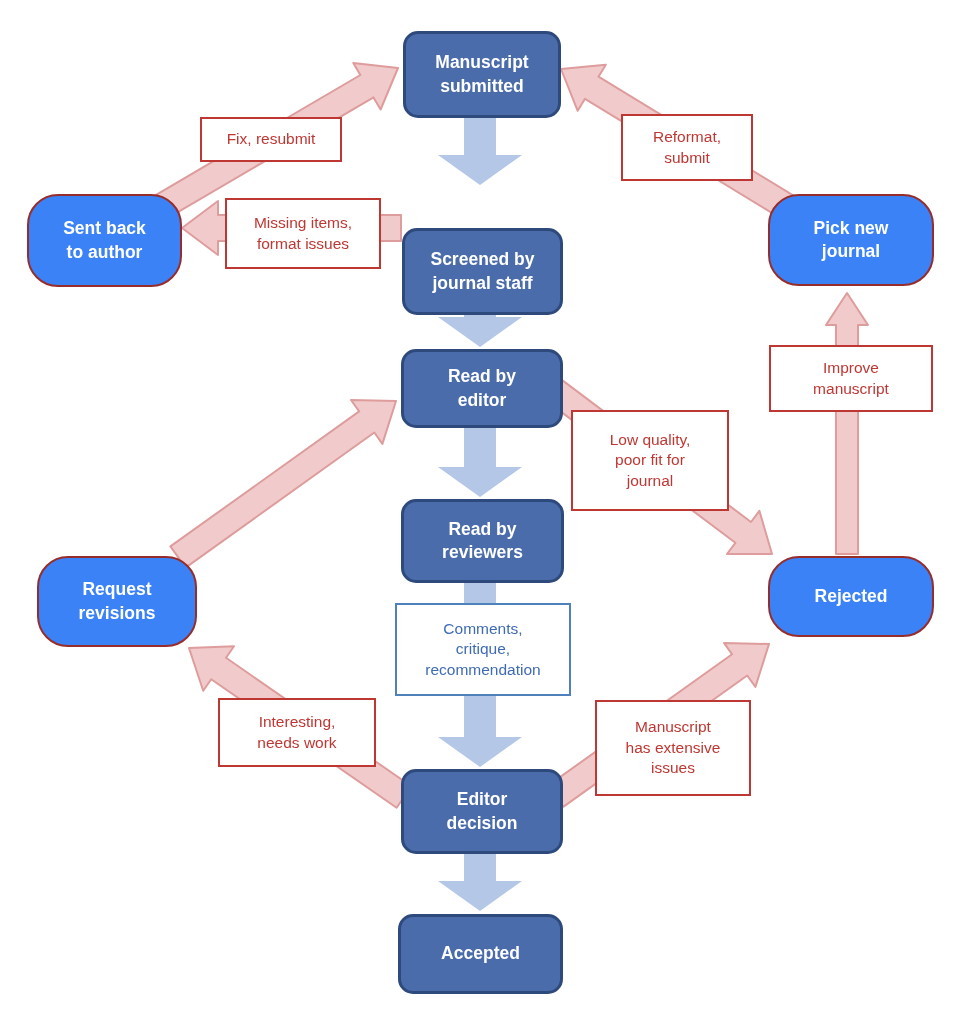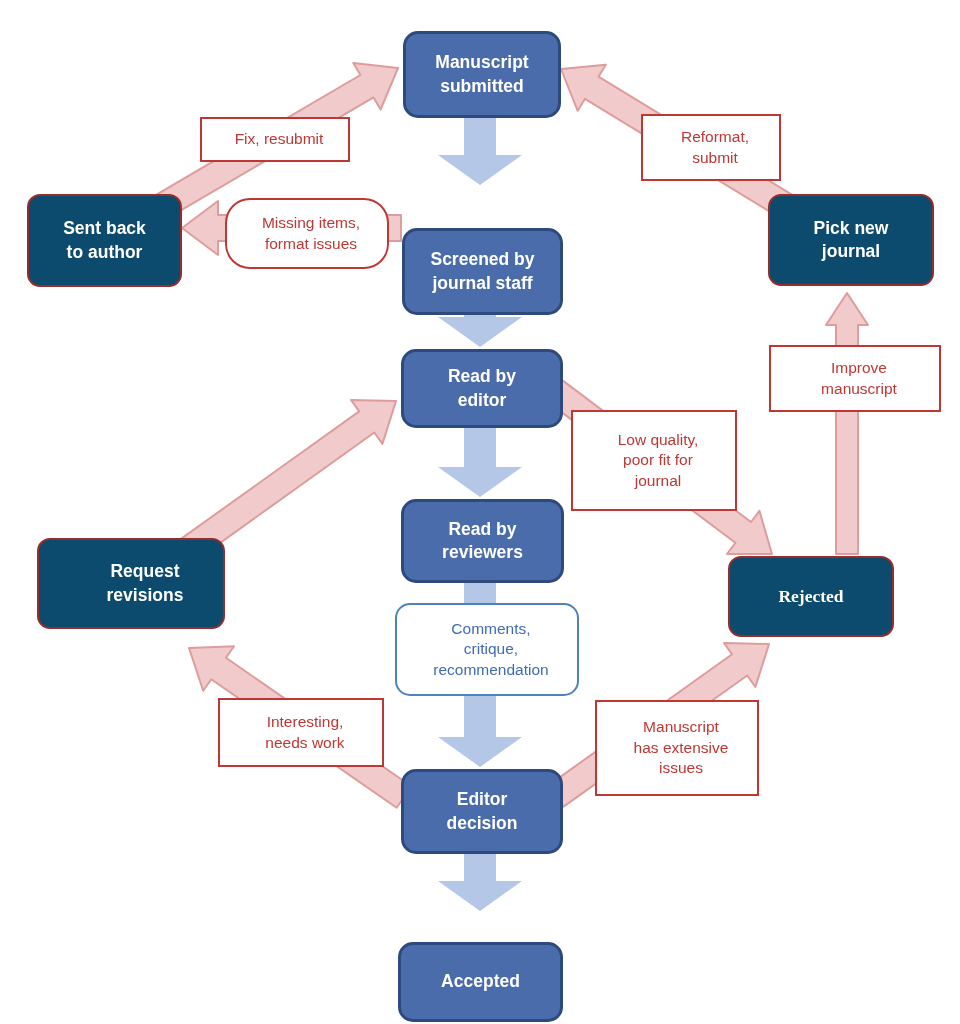--- a/index.html
+++ b/index.html
@@ -8,26 +8,26 @@
     font-family:"Liberation Sans", sans-serif; overflow:hidden;
   }
   svg.arrows { position:absolute; left:0; top:0; z-index:1; }
   .node {
     position:absolute; z-index:2;
     display:flex; align-items:center; justify-content:center;
     text-align:center; white-space:pre-line;
     font-weight:bold; font-size:17.5px; line-height:1.32; color:#ffffff;
   }
   .node-blue { background:#4A6CAB; border:3px solid #2E4A7D; border-radius:15px; }
-  .node-red  { background:#0c4a6e; border:2px solid #972D2B; border-radius:13px; }
+  .node-red  { background:#3b82f6; border:2px solid #972D2B; border-radius:31px; }
   .lbl {
     position:absolute; z-index:3;
     display:flex; align-items:center; justify-content:center;
     text-align:center; white-space:pre-line;
-    background:#ffffff; font-size:15.5px; line-height:1.32;padding-left:8px;
+    background:#ffffff; font-size:15.5px; line-height:1.32;
   }
   .lbl-red  { border:2.5px solid #BF3733; color:#BF3733; }
   .lbl-blue { border:2px solid #4F81BD; color:#3F6BB5; }
 </style>
 </head>
 <body>
 
 <div class="canvas">
 
   <svg id="arrows" class="arrows" width="960" height="1024" viewBox="0 0 960 1024">
@@ -49,43 +49,43 @@
   <div class="node node-blue" style="left:403px; top:31px;  width:152px; height:81px;">Manuscript
 submitted</div>
   <div class="node node-blue" style="left:402px; top:187px; width:155px; height:81px;margin-top:41px;">Screened by
 journal staff</div>
   <div class="node node-blue" style="left:401px; top:349px; width:156px; height:73px;">Read by
 editor</div>
   <div class="node node-blue" style="left:401px; top:499px; width:157px; height:78px;">Read by
 reviewers</div>
   <div class="node node-blue" style="left:401px; top:769px; width:156px; height:79px;">Editor
 decision</div>
-  <div class="node node-blue" style="left:398px; top:914px; width:159px; height:74px;margin-top:28px;">Accepted</div>
+  <div class="node node-blue" style="left:398px; top:914px; width:159px; height:74px;">Accepted</div>
 
   <div class="node node-red" style="left:27px;  top:194px; width:151px; height:89px;">Sent back
 to author</div>
   <div class="node node-red" style="left:768px; top:194px; width:162px; height:88px;">Pick new
 journal</div>
-  <div class="node node-red" style="left:37px;  top:538px; width:156px; height:87px;padding-left:28px;">Request
+  <div class="node node-red" style="left:37px;  top:556px; width:156px; height:87px;">Request
 revisions</div>
-  <div class="node node-red" style="left:728px; top:556px; width:162px; height:77px;font-family:Liberation Serif, serif;">Rejected</div>
+  <div class="node node-red" style="left:768px; top:556px; width:162px; height:77px;">Rejected</div>
 
   <div class="lbl lbl-red" style="left:200px; top:117px; width:138px; height:41px;">Fix, resubmit</div>
-  <div class="lbl lbl-red" style="left:225px; top:198px; width:152px; height:67px;border-radius:25px;">Missing items,
+  <div class="lbl lbl-red" style="left:225px; top:198px; width:152px; height:67px;">Missing items,
 format issues</div>
-  <div class="lbl lbl-red" style="left:621px; top:114px; width:128px; height:63px;margin-left:20px;">Reformat,
+  <div class="lbl lbl-red" style="left:621px; top:114px; width:128px; height:63px;">Reformat,
 submit</div>
   <div class="lbl lbl-red" style="left:571px; top:410px; width:154px; height:97px;">Low quality,
 poor fit for
 journal</div>
   <div class="lbl lbl-red" style="left:218px; top:698px; width:154px; height:65px;">Interesting,
 needs work</div>
   <div class="lbl lbl-red" style="left:769px; top:345px; width:160px; height:63px;">Improve
 manuscript</div>
   <div class="lbl lbl-red" style="left:595px; top:700px; width:152px; height:92px;">Manuscript
 has extensive
 issues</div>
 
-  <div class="lbl lbl-blue" style="left:395px; top:603px; width:172px; height:89px;border-radius:15px;">Comments,
+  <div class="lbl lbl-blue" style="left:395px; top:603px; width:172px; height:89px;">Comments,
 critique,
 recommendation</div>
 
 </div>
 
 </body></html>

